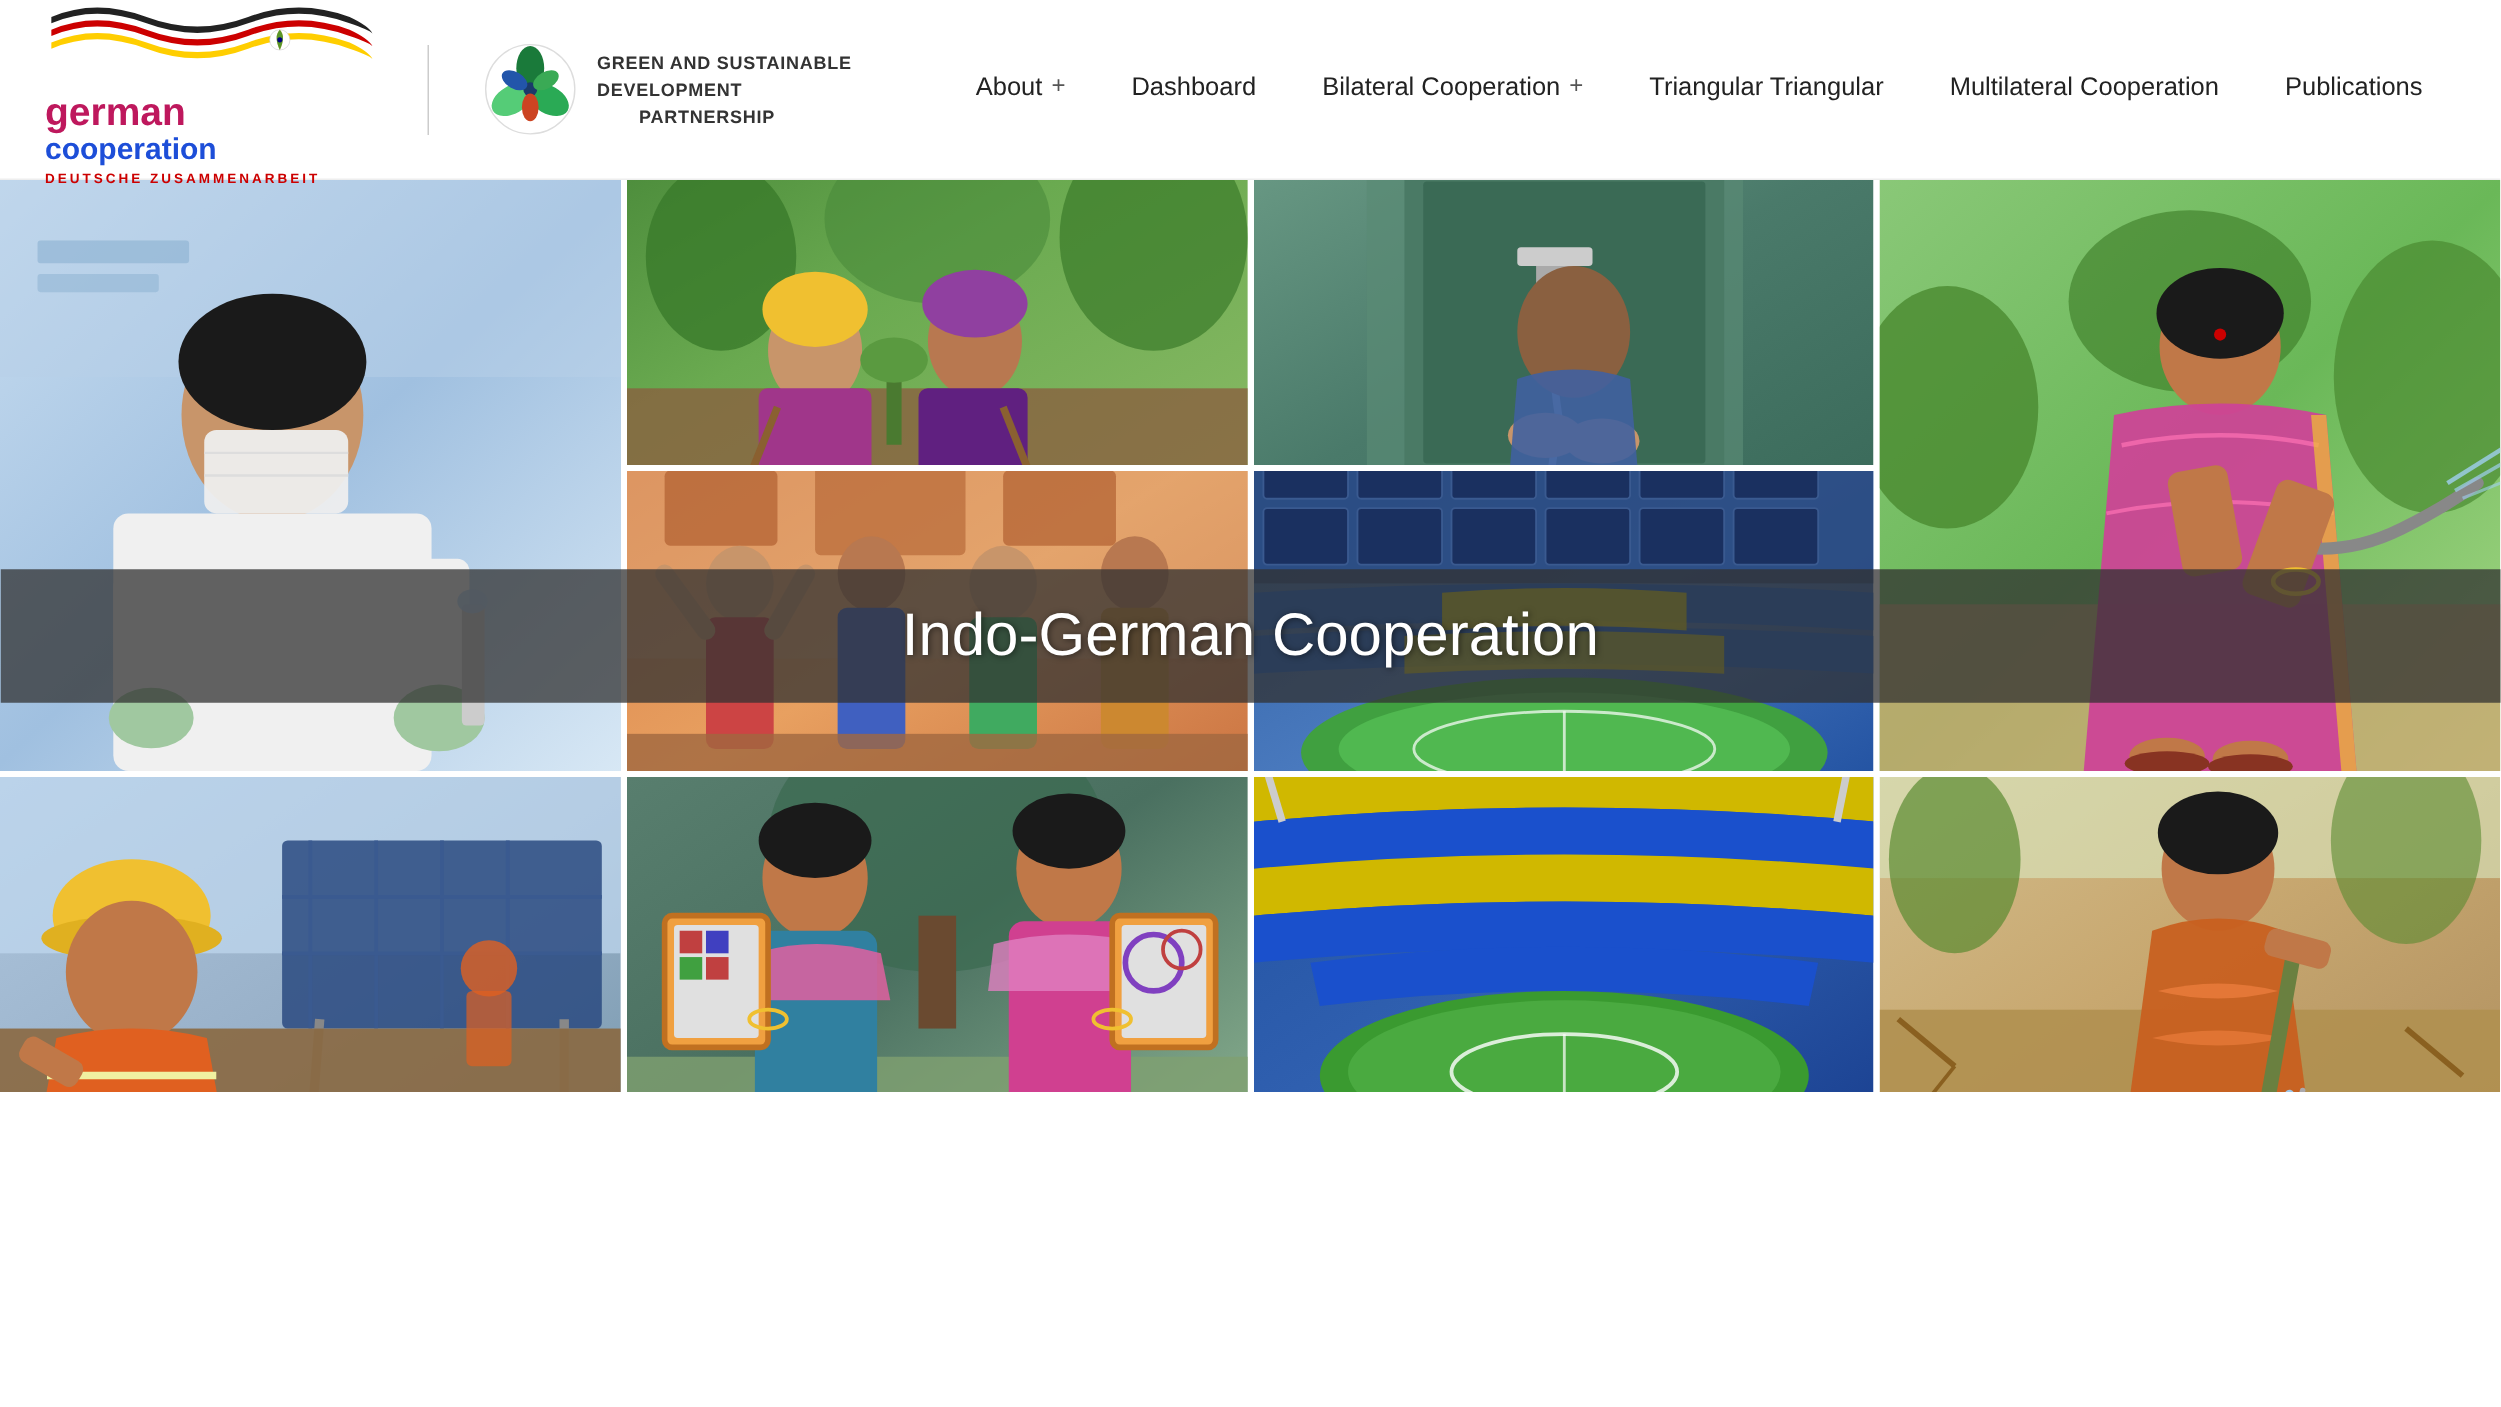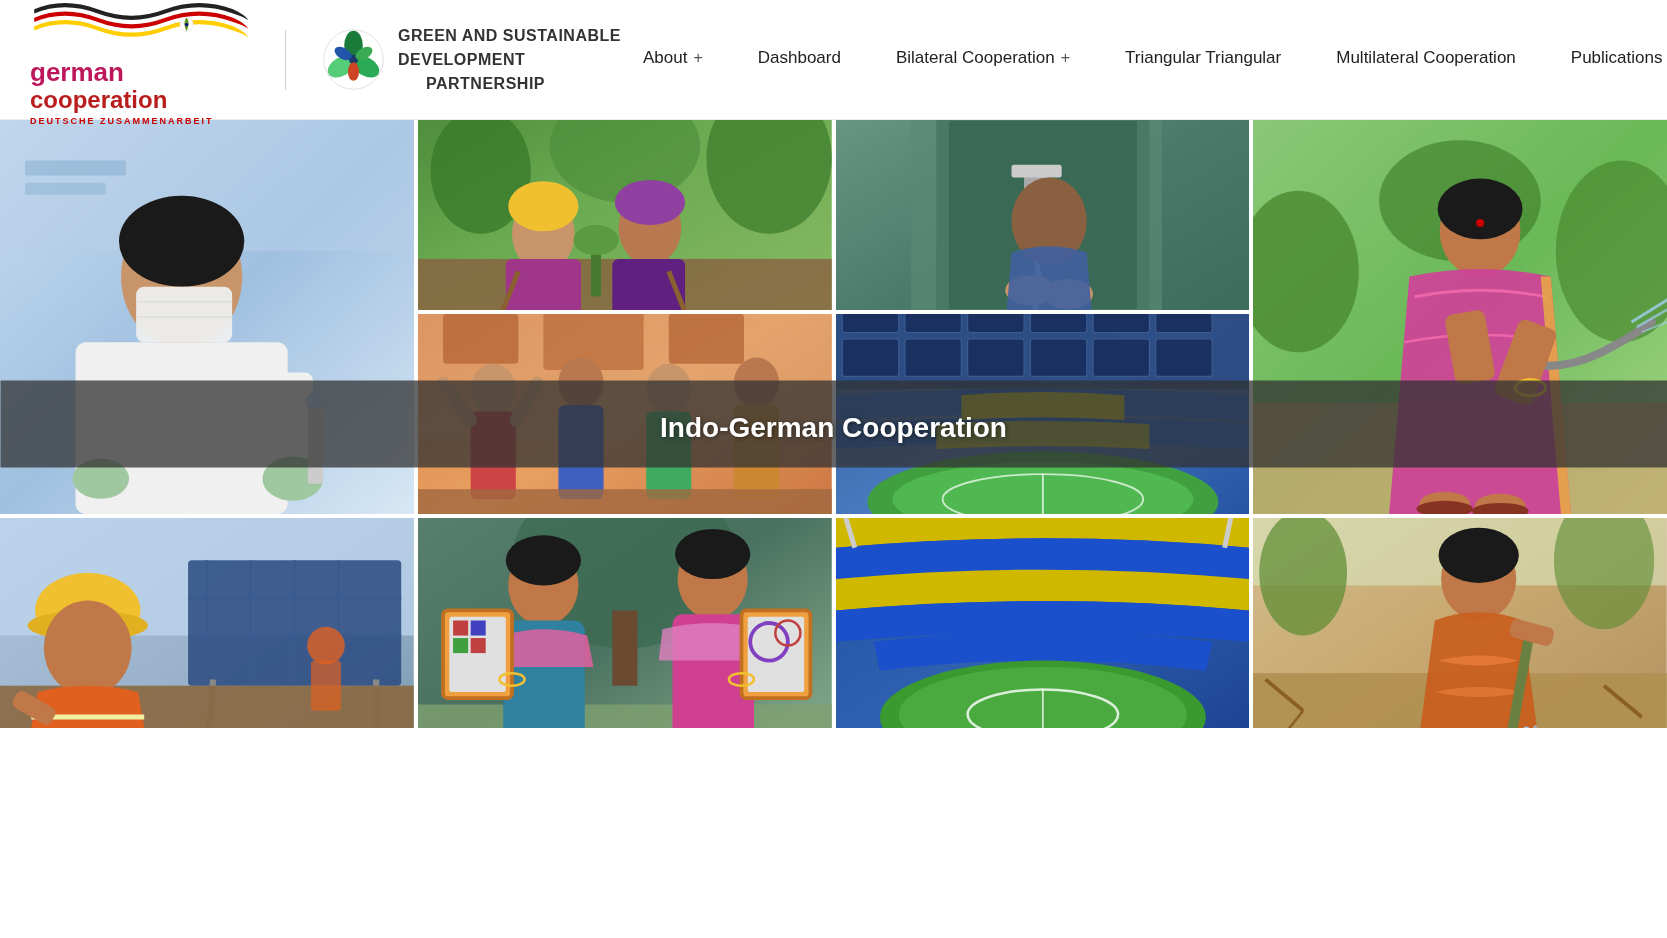--- a/index.html
+++ b/index.html
@@ -36,32 +36,32 @@
     .gsdp-logo {
       display: flex;
       align-items: center;
       gap: 12px;
     }
     .leaf-icon {
       width: 65px;
       height: 65px;
     }
     .gsdp-text {
-      font-size: 16px;
+      font-size: 12px;
       color: #333;
       line-height: 1.5;
       font-weight: bold;
       letter-spacing: 0.5px;
     }
 
     
     nav {
       display: flex;
       align-items: center;
-      gap: 11px;
+      gap: 0;
       margin-left: auto;
       text-align: center;
     }
     .nav-item {
       display: flex;
       align-items: center;
       padding: 0 22px;
       height: 120px;
       cursor: pointer;
       font-size: 17px;
@@ -148,21 +148,21 @@
         <path d="M5,30 Q40,15 80,30 Q120,45 160,30 Q200,15 240,30 Q255,35 258,38 Q255,32 240,25 Q200,10 160,25 Q120,40 80,25 Q40,10 5,25 Z" fill="#CC0000"></path>
         <path d="M5,40 Q40,25 80,40 Q120,55 160,40 Q200,25 240,40 Q255,45 258,48 Q255,42 240,35 Q200,20 160,35 Q120,50 80,35 Q40,20 5,35 Z" fill="#FFCE00"></path>
 
         <circle cx="185" cy="33" r="8" fill="#fff" stroke="#ccc" stroke-width="0.5"></circle>
         <path d="M185,25 Q190,30 185,41 Q180,30 185,25Z" fill="#FF9933" opacity="0.7"></path>
         <path d="M185,25 Q180,30 185,41 Q190,30 185,25Z" fill="#138808" opacity="0.7"></path>
         <circle cx="185" cy="33" r="2" fill="#000080"></circle>
       </svg>
       <div style="margin-top:-10px;">
         <span style="font-size:26px;font-weight:bold;color:#be185d;display:block;line-height:1.1;">german</span>
-        <span style="font-size:24px;font-weight:bold;color:#b91c1c;display:block;line-height:1.1;">cooperation</span>
+        <span style="font-size:20px;font-weight:bold;color:#1d4ed8;display:block;line-height:1.1;">cooperation</span>
         <span style="font-size:9px;color:#cc0000;letter-spacing:2px;font-weight:bold;display:block;margin-top:3px;">DEUTSCHE ZUSAMMENARBEIT</span>
       </div>
     </div>
 
     <div class="logo-divider"></div>
 
     <div class="gsdp-logo">
       <svg class="leaf-icon" viewBox="0 0 70 70" xmlns="http://www.w3.org/2000/svg">
         <circle cx="35" cy="35" r="32" fill="none" stroke="#ddd" stroke-width="1"></circle>
 
@@ -623,18 +623,18 @@
           <rect x="205" y="110" width="35" height="15" fill="#c07848" rx="5" transform="rotate(15,222,117)"></rect>
 
           <ellipse cx="168" cy="215" rx="22" ry="8" fill="#884422"></ellipse>
           <ellipse cx="200" cy="217" rx="20" ry="8" fill="#884422"></ellipse>
         </svg>
       </div>
     </div>
 
     <div style="position:absolute;top:0;left:0;width:100%;height:100%;pointer-events:none;display:flex;align-items:center;justify-content:center;">
       <div class="center-banner">
-        <span style="font-size:28px;font-weight:bold;color:#fff;text-shadow:1px 1px 4px rgba(0,0,0,0.5);">Indo-German Cooperation</span>
+        <span style="font-size:40px;font-weight:normal;color:#fff;text-shadow:1px 1px 4px rgba(0,0,0,0.5);">Indo-German Cooperation</span>
       </div>
     </div>
 
   </div>
 </main>
 
 </body></html>

